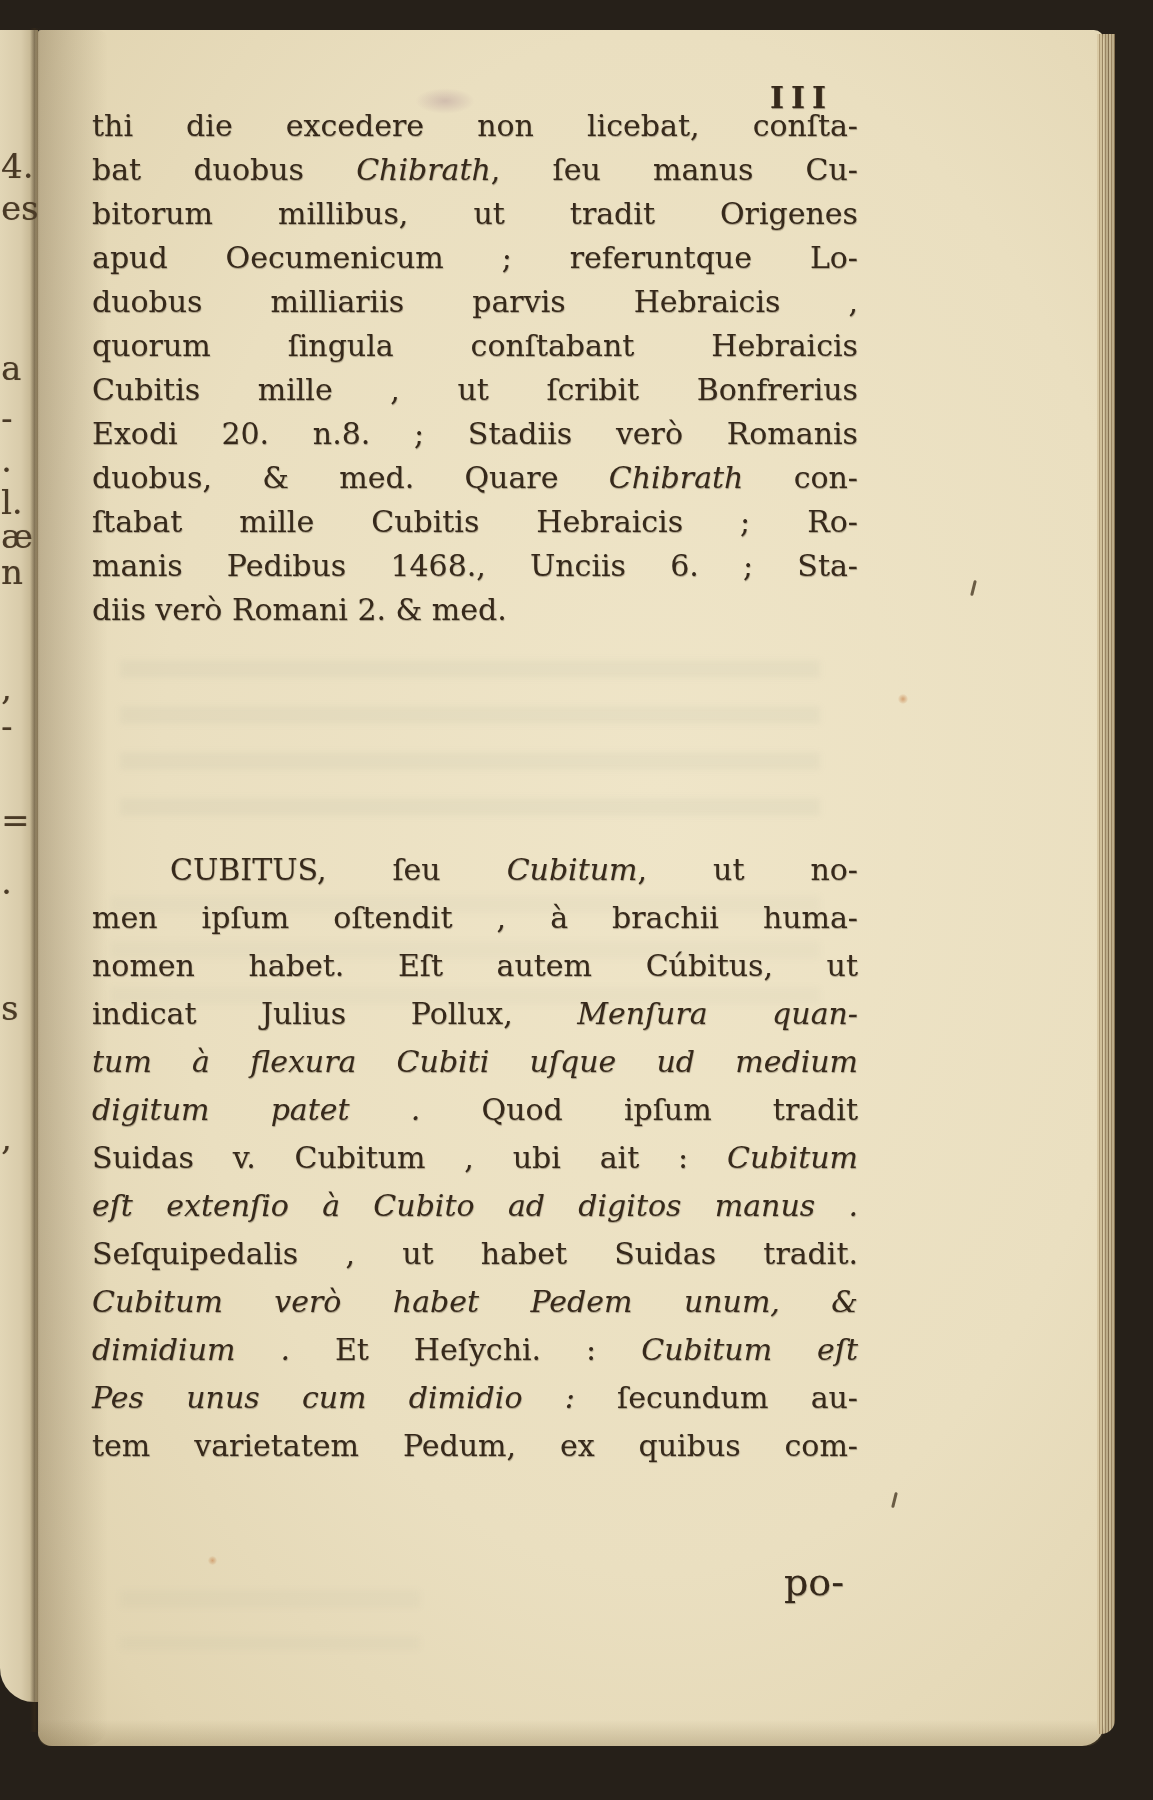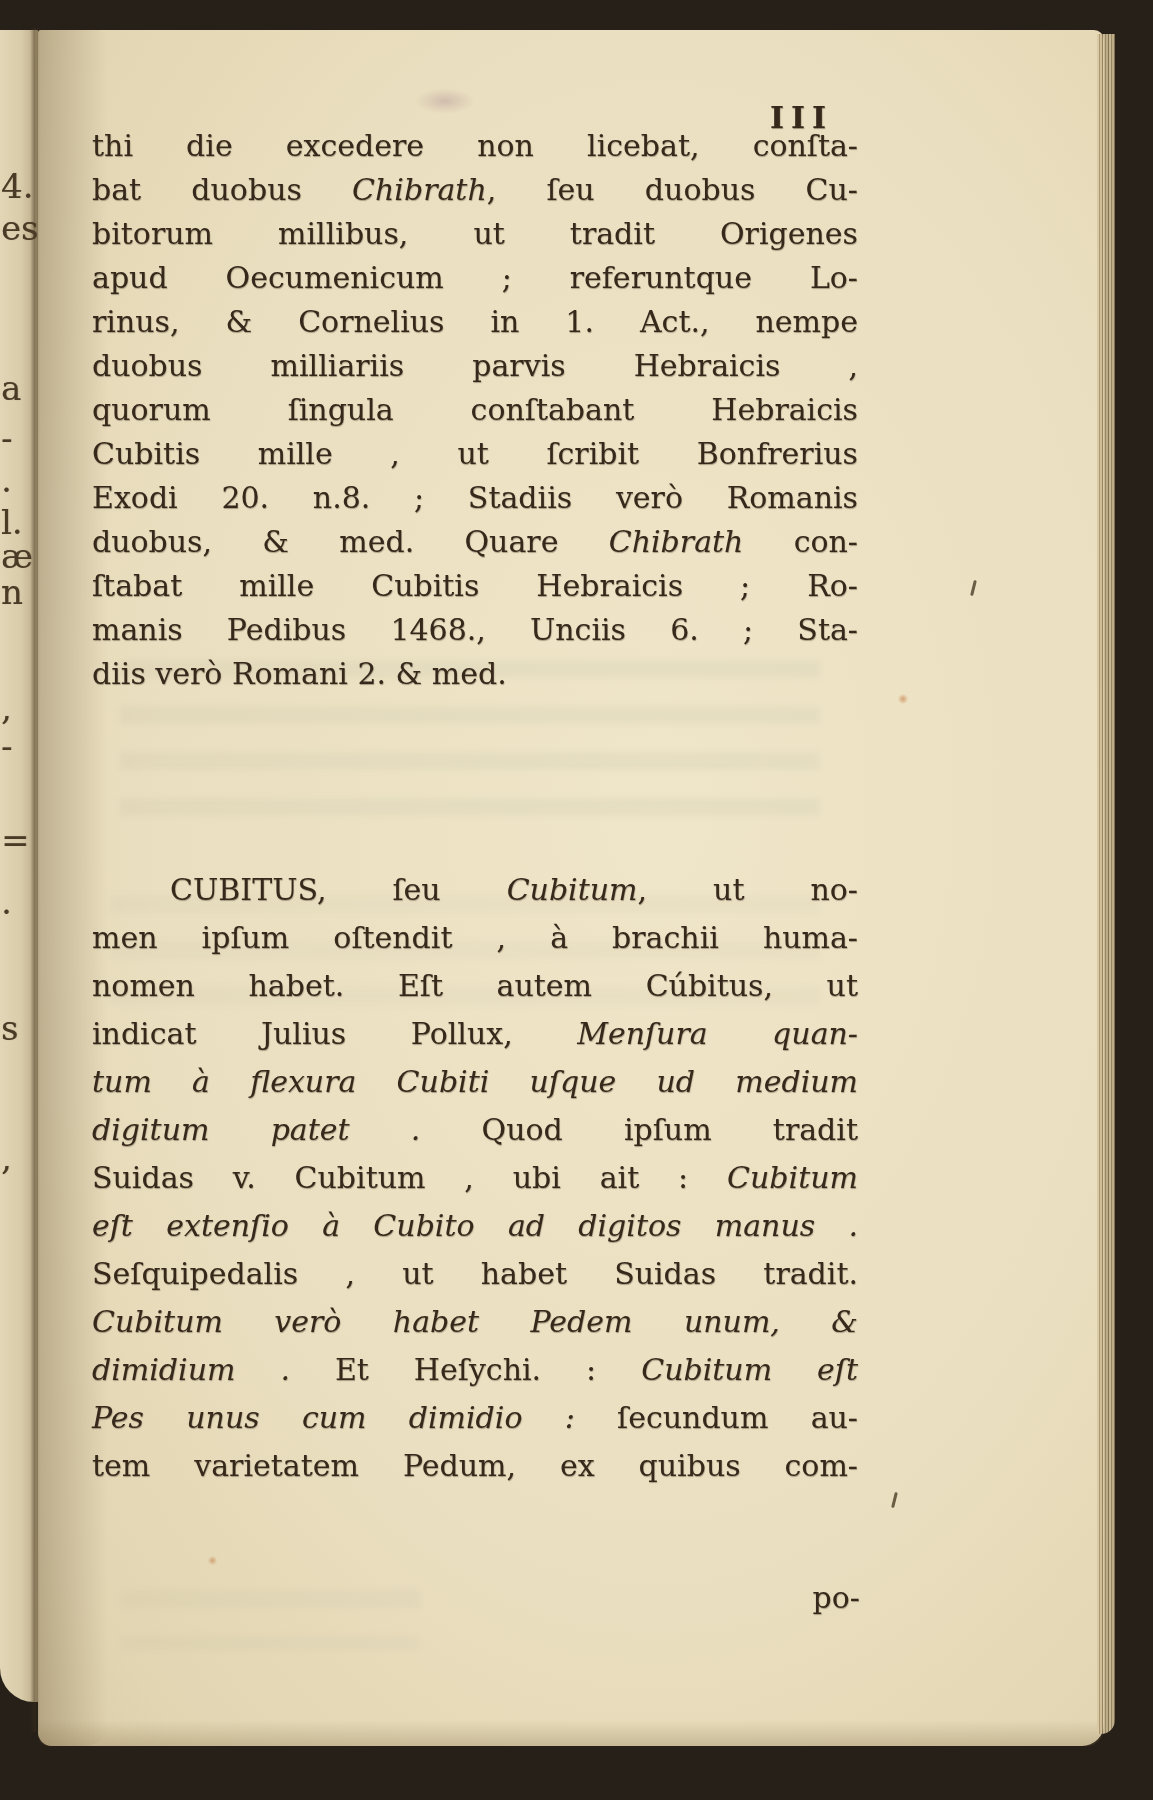--- a/index.html
+++ b/index.html
@@ -35,39 +35,39 @@
     background:linear-gradient(180deg,rgba(120,100,60,0),rgba(120,100,60,.28));
     border-radius:inherit;
   }
   .edge-stack{ 
     position:absolute;right:38px;top:34px;width:18px;height:1700px;
     background:repeating-linear-gradient(90deg,
       #d9c9a3 0 2px,#a6906a 2px 3px,#cdbc95 3px 5px,#8f7a57 5px 6px);
     opacity:.9;border-bottom-right-radius:14px;
   }
   
-  .text-layer{position:absolute;inset:0;color:#36291b;margin-top:20px;}
+  .text-layer{position:absolute;inset:0;color:#36291b;}
   .page-number{
     position:absolute;left:770px;top:80px;width:90px;
     font-size:30px;font-weight:bold;letter-spacing:7px;
     text-shadow:.5px .5px .8px rgba(54,41,27,.45);
   }
   .para{position:absolute;left:92px;width:766px;font-size:30px;}
   .para-0{top:104px;line-height:44px;}
   .para-1{top:846px;line-height:48px;}
   .line{
     white-space:normal;
     text-shadow:.5px .6px .9px rgba(54,41,27,.38);
   }
   .line.justify{text-align:justify;text-align-last:justify;}
   .line .it{font-style:italic;}
   .line .indent{display:inline-block;width:78px;}
   .catchword{
-    position:absolute;left:100px;top:1560px;width:760px;
-    font-size:30px;text-align:right;padding-right:14px;
+    position:absolute;left:84px;top:1560px;width:760px;
+    font-size:38px;text-align:right;padding-right:14px;
     text-shadow:.5px .6px .9px rgba(54,41,27,.38);
   }
   
   .frag{
     position:absolute;left:1px;width:34px;font-size:34px;color:#4a3a26;
     text-shadow:.4px .4px .7px rgba(60,45,28,.4);
   }
   
   .ghost{
     position:absolute;filter:blur(3px);opacity:.55;pointer-events:none;
@@ -106,24 +106,23 @@
   <div class="stain fox2"></div>
   <div class="ink-mark m0"></div>
   <div class="ink-mark m1"></div>
 </div>
 
 <div class="text-layer">
   <div class="page-number">III</div>
   <div id="paragraphs">
       <div class="para para-0">
         <div class="line justify"><span>thi die excedere non licebat, conſta-</span></div>
-        <div class="line justify"><span>bat duobus </span><span class="it">Chibrath</span><span>, ſeu duobus Cu-</span></div>
+        <div class="line justify"><span>bat duobus </span><span class="it">Chibrath</span><span>, ſeu manus Cu-</span></div>
         <div class="line justify"><span>bitorum millibus, ut tradit Origenes</span></div>
         <div class="line justify"><span>apud Oecumenicum ; referuntque Lo-</span></div>
-        <div class="line justify"><span>rinus, &amp; Cornelius in 1. Act., nempe</span></div>
         <div class="line justify"><span>duobus milliariis parvis Hebraicis ,</span></div>
         <div class="line justify"><span>quorum ſingula conſtabant Hebraicis</span></div>
         <div class="line justify"><span>Cubitis mille , ut ſcribit Bonfrerius</span></div>
         <div class="line justify"><span>Exodi 20. n.8. ; Stadiis verò Romanis</span></div>
         <div class="line justify"><span>duobus, &amp; med. Quare </span><span class="it">Chibrath</span><span> con-</span></div>
         <div class="line justify"><span>ſtabat mille Cubitis Hebraicis ; Ro-</span></div>
         <div class="line justify"><span>manis Pedibus 1468., Unciis 6. ; Sta-</span></div>
         <div class="line"><span>diis verò Romani 2. &amp; med.</span></div>
       </div>
       <div class="para para-1">

